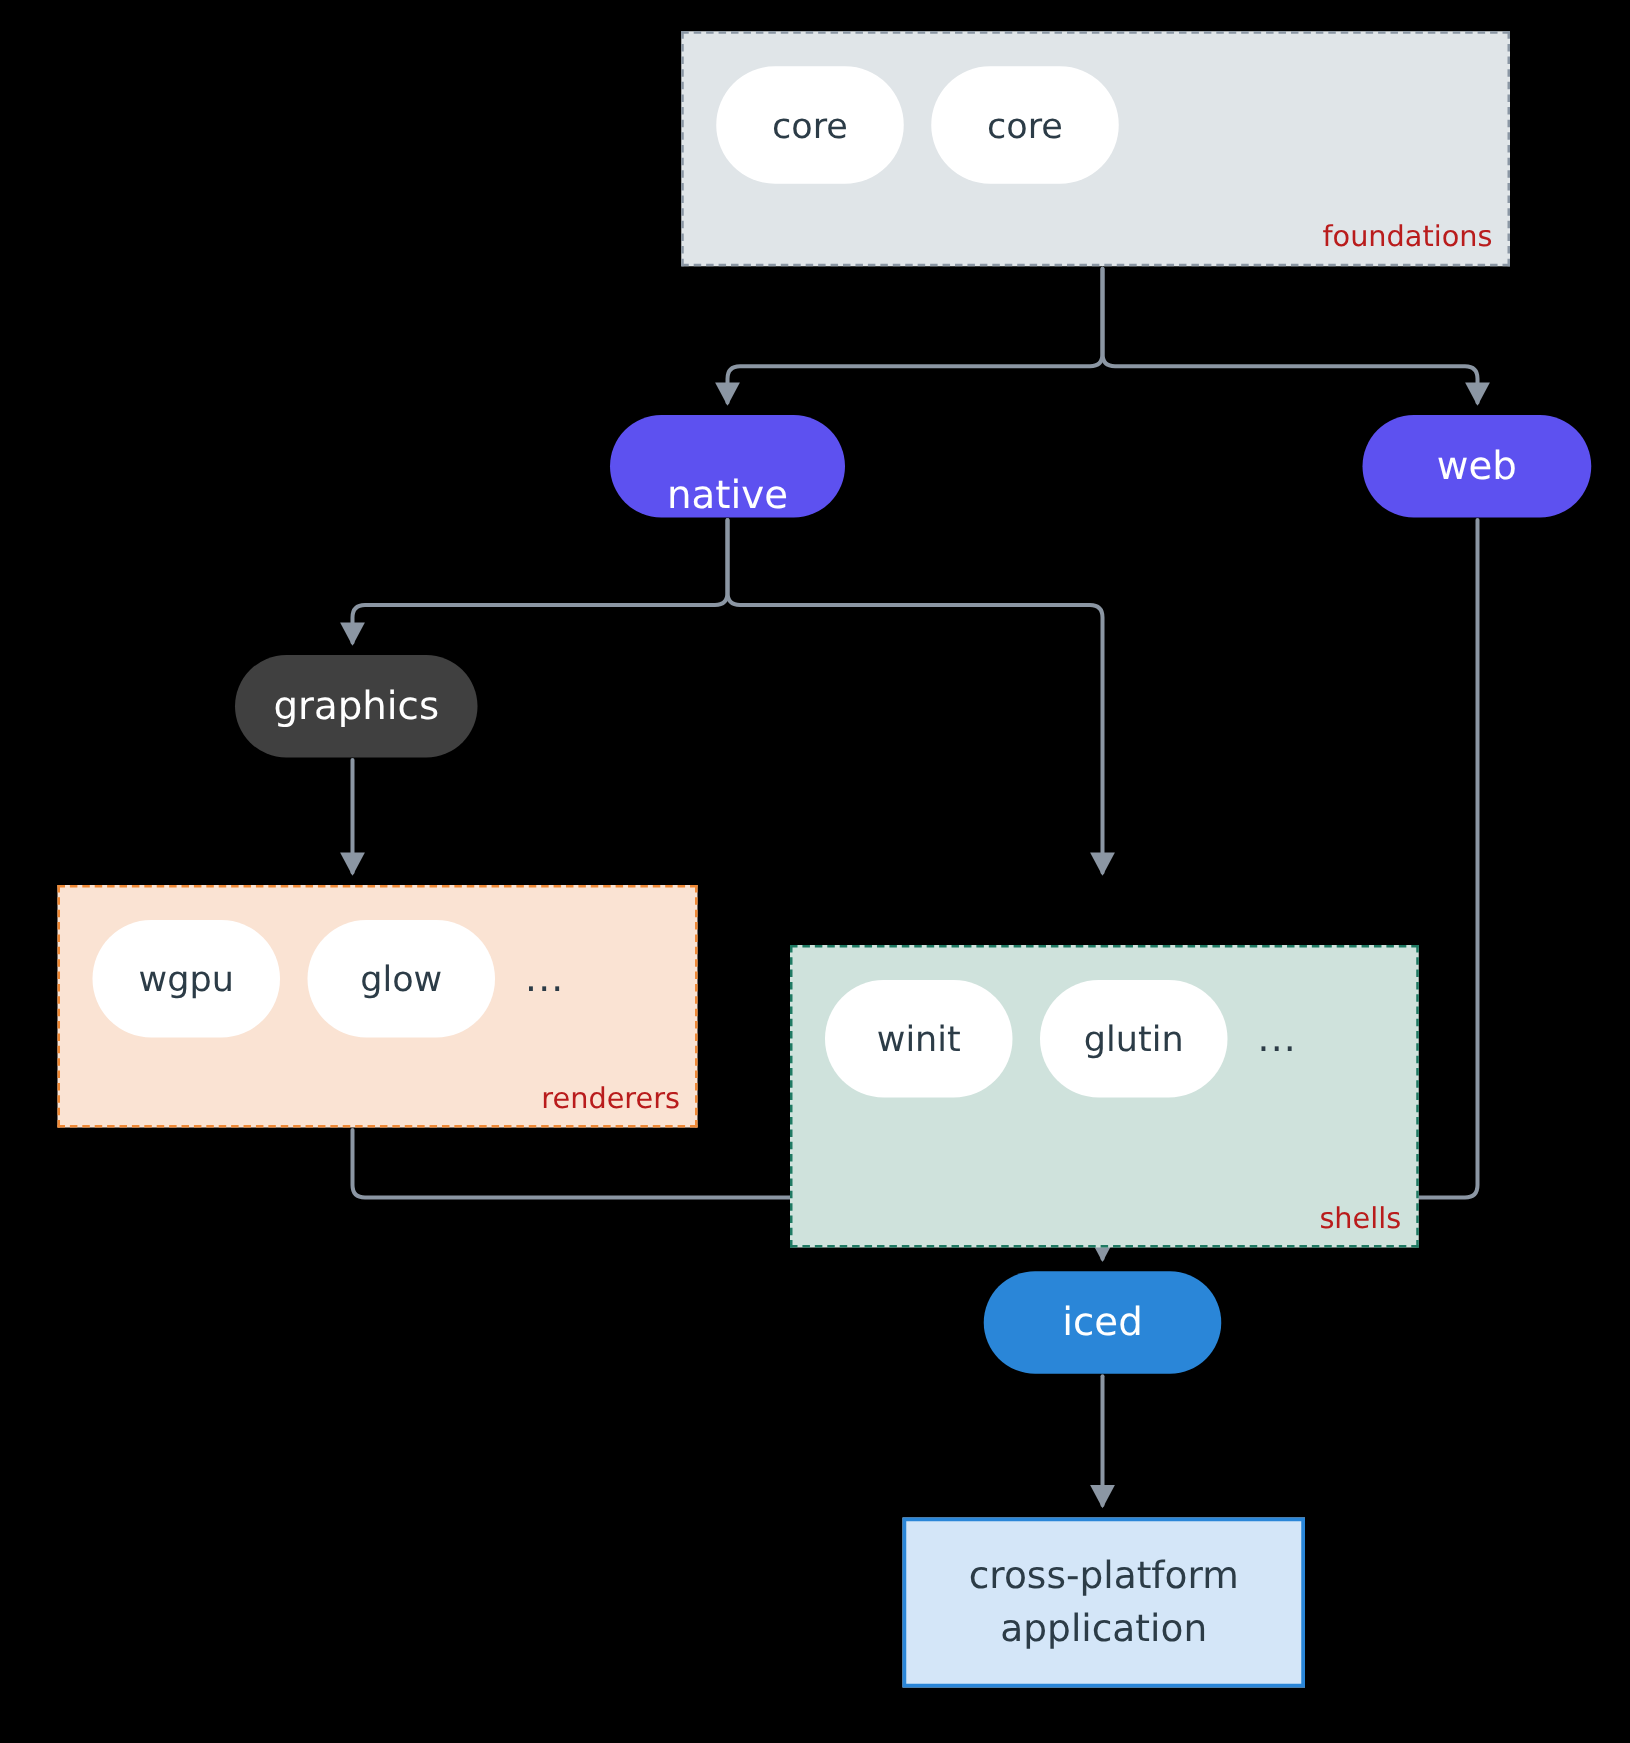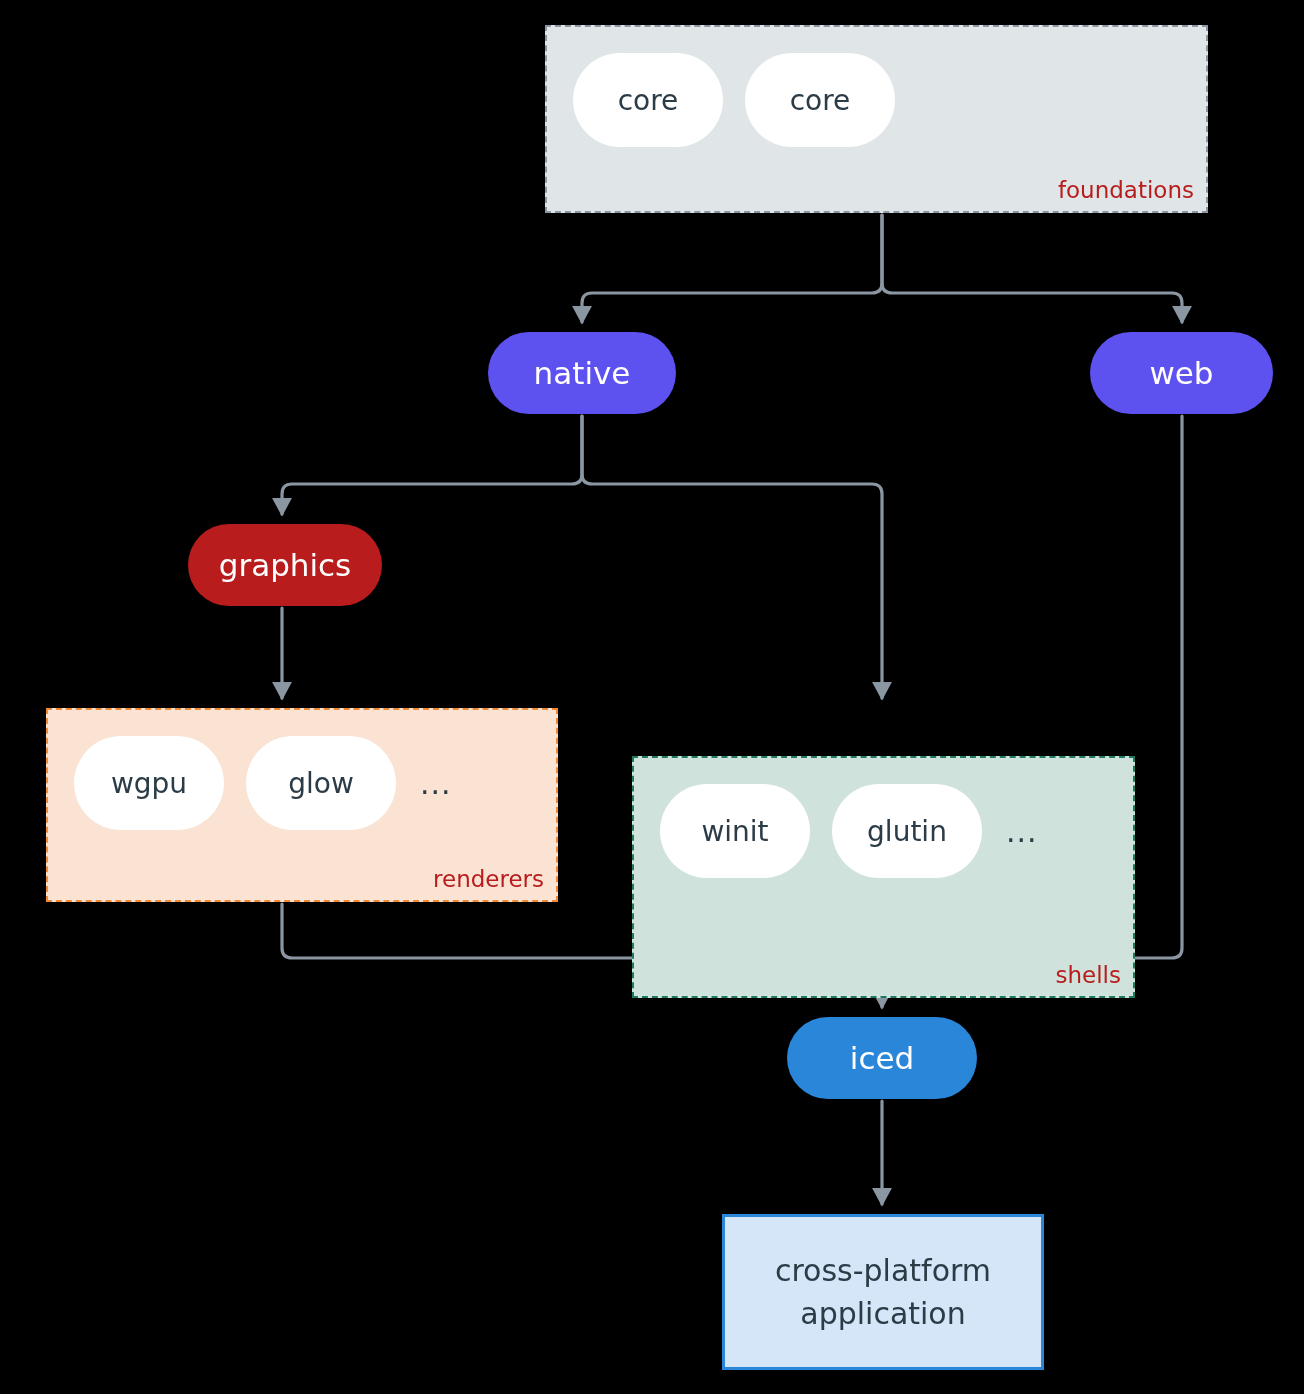--- a/index.html
+++ b/index.html
@@ -110,50 +110,51 @@
     font-size: 31px;
     color: #ffffff;
     white-space: nowrap;
   }
   .node-native {
     left: 488px;
     top: 332px;
     width: 188px;
     height: 82px;
     background: #5d51f0;
+    align-items: flex-end;
   }
   .node-web {
     left: 1090px;
     top: 332px;
     width: 183px;
     height: 82px;
     background: #5d51f0;
   }
   .node-graphics {
     left: 188px;
     top: 524px;
     width: 194px;
     height: 82px;
-    background: #b91c1c;
+    background: #404040;
   }
   .node-iced {
     left: 787px;
     top: 1017px;
     width: 190px;
     height: 82px;
     background: #2a86d8;
   }
 
   
   .node-rect {
     position: absolute;
     left: 722px;
     top: 1214px;
     width: 322px;
-    height: 156px;
+    height: 136px;
     box-sizing: border-box;
     background: #d4e6f8;
     border: 3px solid #2a86d8;
     display: flex;
     flex-direction: column;
     align-items: center;
     justify-content: center;
     font-size: 30px;
     line-height: 1.45;
     color: #2c3c47;

